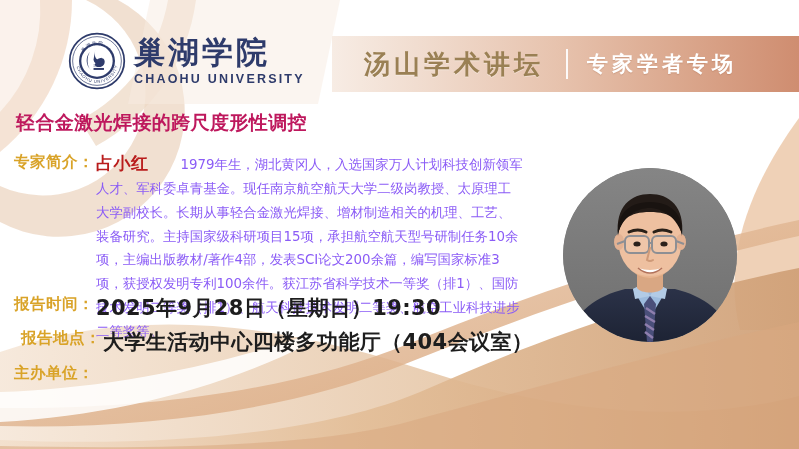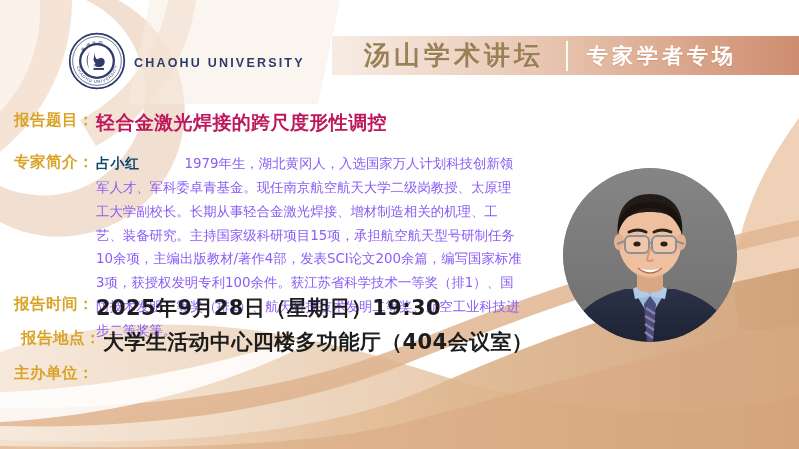--- a/index.html
+++ b/index.html
@@ -32,21 +32,21 @@
     font-size:31px;font-weight:bold;color:#2e3b6b;
     letter-spacing:3px;white-space:nowrap;
   }
   .uni-en{
     font-family:"Liberation Sans",sans-serif;
     font-size:12.5px;font-weight:bold;color:#2e3b6b;
     letter-spacing:2.2px;margin-top:5px;white-space:nowrap;
   }
 
   .banner{
-    position:absolute;left:332px;top:36px;width:467px;height:39px;
+    position:absolute;left:332px;top:36px;width:467px;height:56px;
     background:linear-gradient(90deg,#f7ece4 0%,#f1ddd0 18%,#e7c3ae 48%,#dba88e 74%,#cf8d70 100%);
     display:flex;align-items:center;
   }
   .banner-main{
     font-family:"DejaVu Serif","Liberation Serif",serif;
     font-size:26px;font-weight:bold;color:#9a8054;
     letter-spacing:4px;margin-left:32px;white-space:nowrap;
     text-shadow:0 1px 0 rgba(255,255,255,.35);
   }
   .banner-div{
@@ -69,22 +69,22 @@
 
   #row-title{left:14px;top:110px;}
   .title-val{
     font-size:19px;font-weight:bold;color:#be185d;
     letter-spacing:.4px;white-space:nowrap;margin-left:2px;
   }
 
   #row-bio{left:14px;top:152px;width:510px;}
   .bio-body{margin-left:2px;width:448px;}
   .bio-name{
-    font-size:14px;font-weight:bold;color:#0c4a6e;
-    letter-spacing:.5px;margin-right:17px;
+    font-size:17px;font-weight:bold;color:#b91c1c;
+    letter-spacing:.5px;margin-right:4px;
   }
   .bio-text{
     font-size:13.4px;color:#8b5cf6;line-height:1.78;
     text-align:justify;text-justify:inter-ideograph;margin-left:28px;
   }
 
   #row-time{left:14px;top:294px;}
   #row-place{left:21px;top:328px;}
   #row-host{left:14px;top:363px;}
   .info-val{
@@ -162,33 +162,33 @@
         <path id="arcTop" d="M22,50 A28,28 0 0 1 78,50" fill="none"></path>
         <text font-size="8" fill="#2e3b6b" font-family="Liberation Serif, serif">
           <textPath href="#arcTop" startOffset="18%">巢 湖 学 院</textPath>
         </text>
         <path id="arcBot" d="M14,52 A36,36 0 0 0 86,52" fill="none"></path>
         <text font-size="7.2" fill="#2e3b6b" letter-spacing="1.4" font-family="Liberation Sans, sans-serif">
           <textPath href="#arcBot" startOffset="7%">CHAOHU UNIVERSITY</textPath>
         </text>
       </svg>
       <div class="uni-names">
+        <span class="uni-cn">巢湖学院</span>
         <span class="uni-en">CHAOHU UNIVERSITY</span>
       </div>
     </div>
 
     <div class="banner">
       <span class="banner-main">汤山学术讲坛</span>
       <span class="banner-div"></span>
       <span class="banner-sub">专家学者专场</span>
     </div>
   </div>
 
   <div class="row" id="row-title">
-    <span class="label">报告题目：</span>
     <span class="title-val">轻合金激光焊接的跨尺度形性调控</span>
   </div>
 
   <div class="row" id="row-bio">
     <span class="label">专家简介：</span>
     <div class="bio-body">
       <span class="bio-name">占小红</span><span class="bio-text">1979年生，湖北黄冈人，入选国家万人计划科技创新领军人才、军科委卓青基金。现任南京航空航天大学二级岗教授、太原理工大学副校长。长期从事轻合金激光焊接、增材制造相关的机理、工艺、装备研究。主持国家级科研项目15项，承担航空航天型号研制任务10余项，主编出版教材/著作4部，发表SCI论文200余篇，编写国家标准3项，获授权发明专利100余件。获江苏省科学技术一等奖（排1）、国防技术发明二等奖（排1）、航天科技技术发明二等奖、航空工业科技进步二等奖等。</span>
     </div>
   </div>
 

